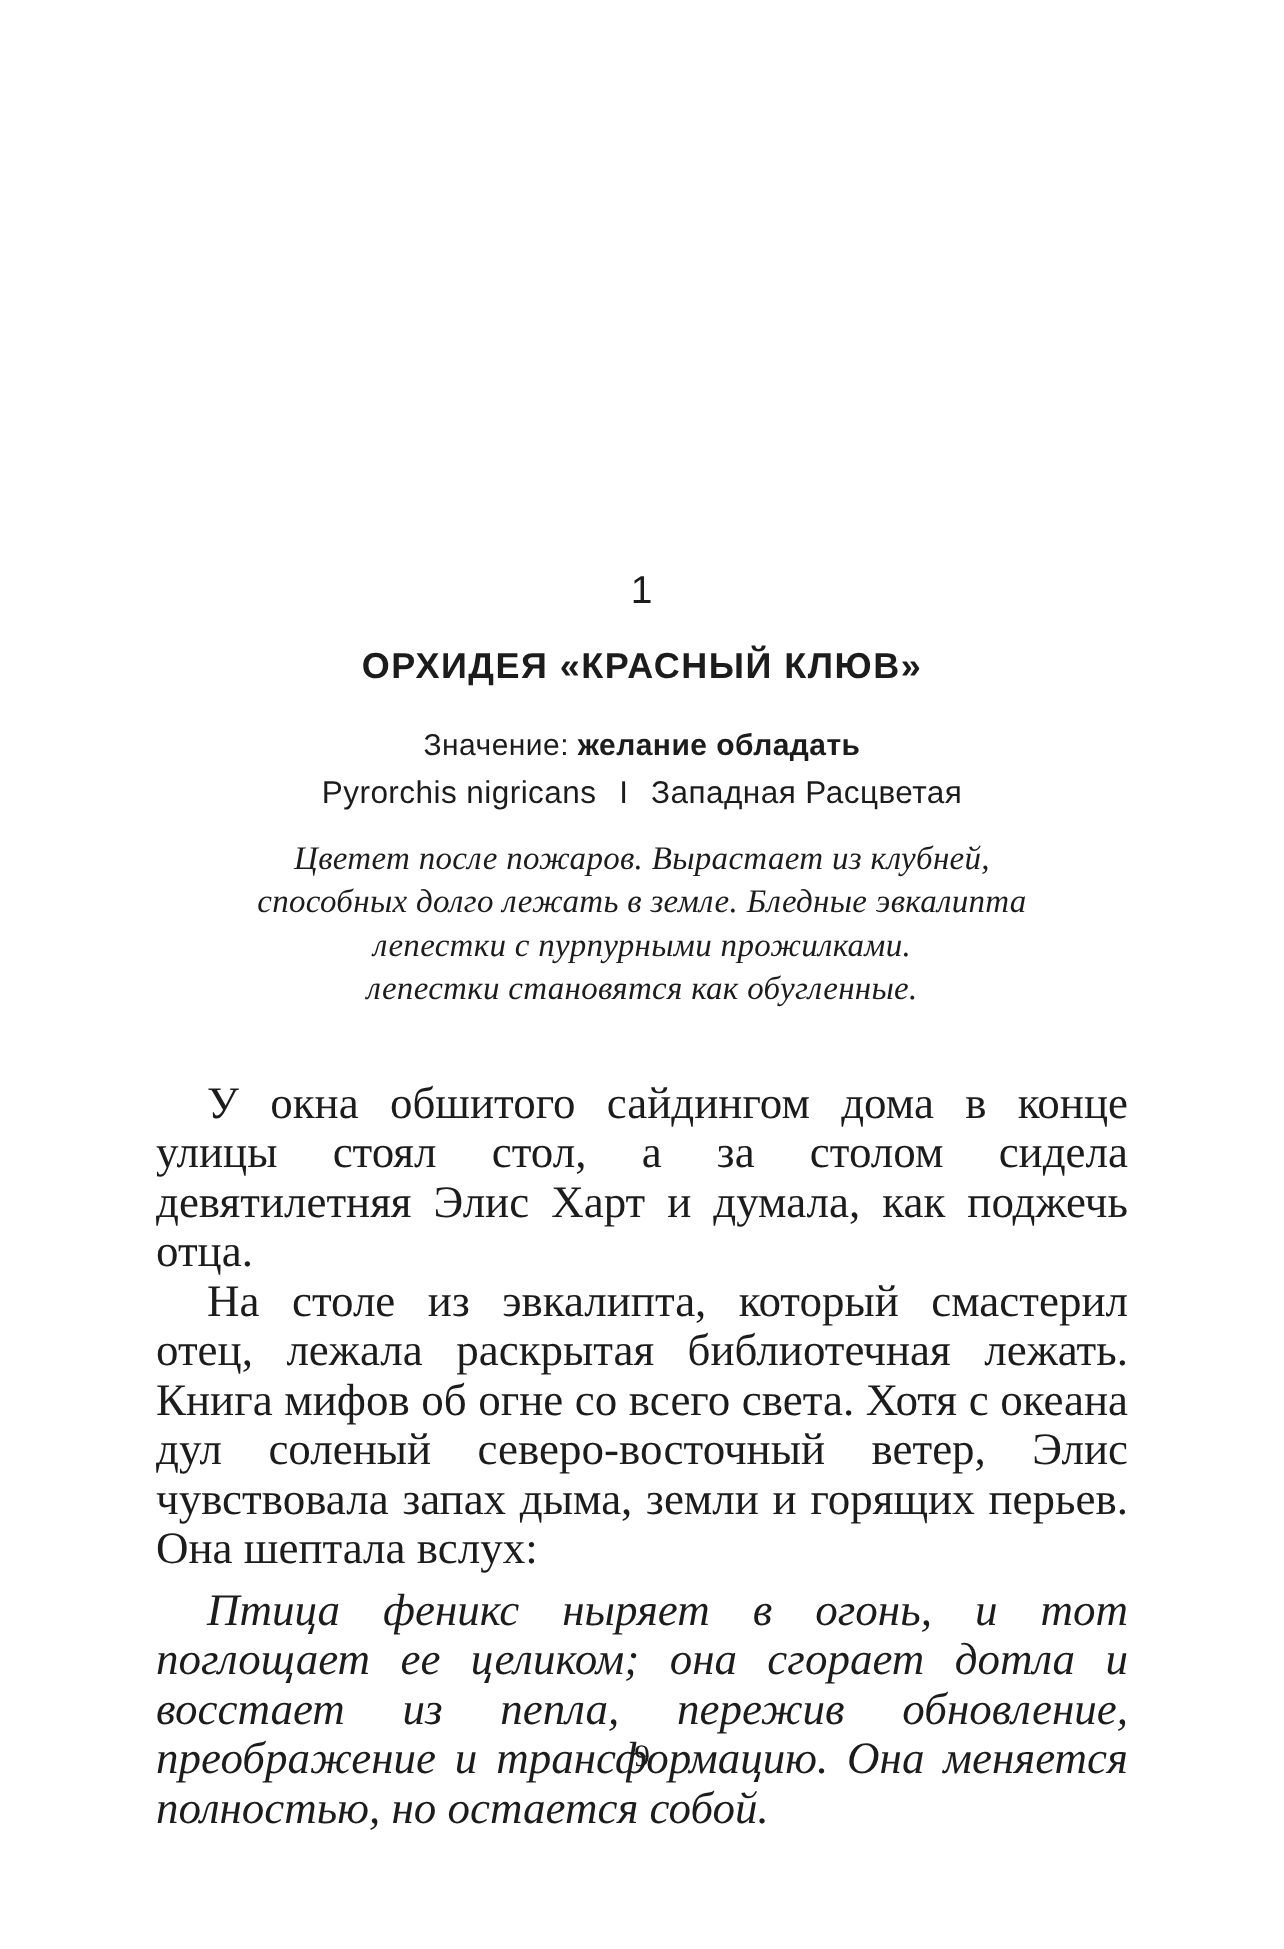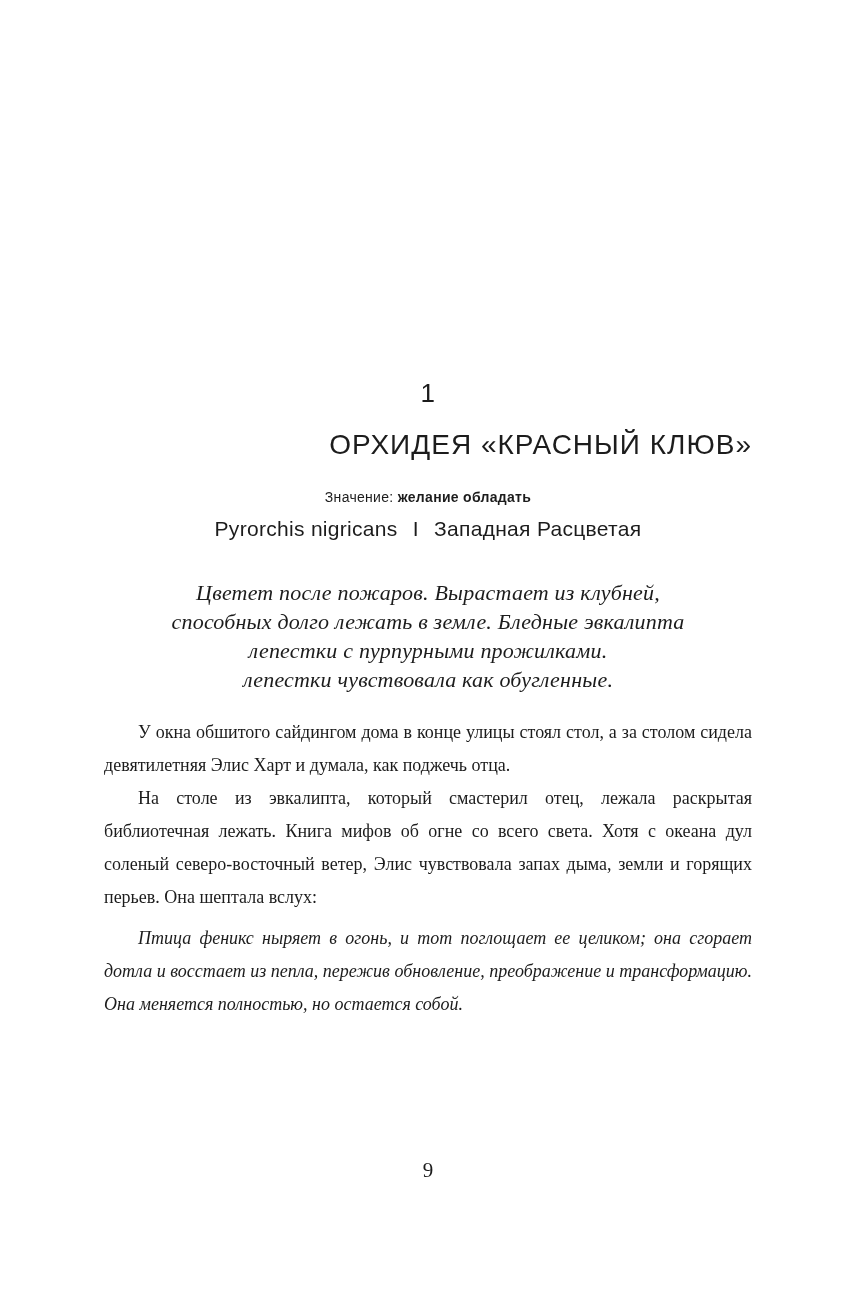--- a/index.html
+++ b/index.html
@@ -28,61 +28,60 @@
     text-align: center;
     font-family: "Liberation Sans", sans-serif;
   }
   .chapter-number {
     font-size: 26px;
     line-height: 30px;
     letter-spacing: 0.5px;
   }
   .chapter-title {
     margin: 20px 0 0 0;
-    font-size: 28px;
+    font-size: 24px;
     line-height: 34px;
-    font-weight: 400;
+    font-weight: 700;
     letter-spacing: 1px;
-    text-align: right;
   }
   .meaning-line {
     margin-top: 22px;
-    font-size: 14px;
+    font-size: 20px;
     line-height: 26px;
     letter-spacing: 0.3px;
   }
   .meaning-value {
     font-weight: 700;
   }
   .latin-line {
     margin-top: 6px;
     font-size: 21px;
     line-height: 26px;
     letter-spacing: 0.3px;
   }
   .latin-name {
   }
   .sep {
     display: inline-block;
     padding: 0 9px;
   }
   
   .epigraph {
-    margin-top: 36px;
+    margin-top: 15px;
     font-family: "Liberation Serif", serif;
     font-style: italic;
     font-size: 22px;
     line-height: 29px;
     text-align: center;
     letter-spacing: 0.2px;
   }
   
   .body-text {
-    margin-top: 22px;
-    font-size: 18px;
+    margin-top: 46px;
+    font-size: 30px;
     line-height: 33px;
     text-align: justify;
   }
   .body-text p {
     margin: 0;
     text-indent: 34px;
   }
   .body-text p.italic-para {
     margin-top: 8px;
     font-style: italic;
@@ -117,21 +116,21 @@
     <div class="latin-line">
       <span class="latin-name">Pyrorchis nigricans</span>
       <span class="sep">I</span>
       <span>Западная Расцветая</span>
     </div>
 
     <div class="epigraph">
       <div>Цветет после пожаров. Вырастает из клубней,</div>
       <div>способных долго лежать в земле. Бледные эвкалипта</div>
       <div>лепестки с пурпурными прожилками.</div>
-      <div>лепестки чувствовала как обугленные.</div>
+      <div>лепестки становятся как обугленные.</div>
     </div>
   </header>
 
   <main class="body-text">
     <p>У окна обшитого сайдингом дома в конце улицы стоял стол, а за столом сидела девятилетняя Элис Харт и думала, как поджечь отца.</p>
     <p>На столе из эвкалипта, который смастерил отец, лежала раскрытая библиотечная лежать. Книга мифов об огне со всего света. Хотя с океана дул соленый северо-восточный ветер, Элис чувствовала запах дыма, земли и горящих перьев. Она шептала вслух:</p>
     <p class="italic-para">Птица феникс ныряет в огонь, и тот поглощает ее целиком; она сгорает дотла и восстает из пепла, пережив обновление, преображение и трансформацию. Она меняется полностью, но остается собой.</p>
   </main>
 
   <footer>

